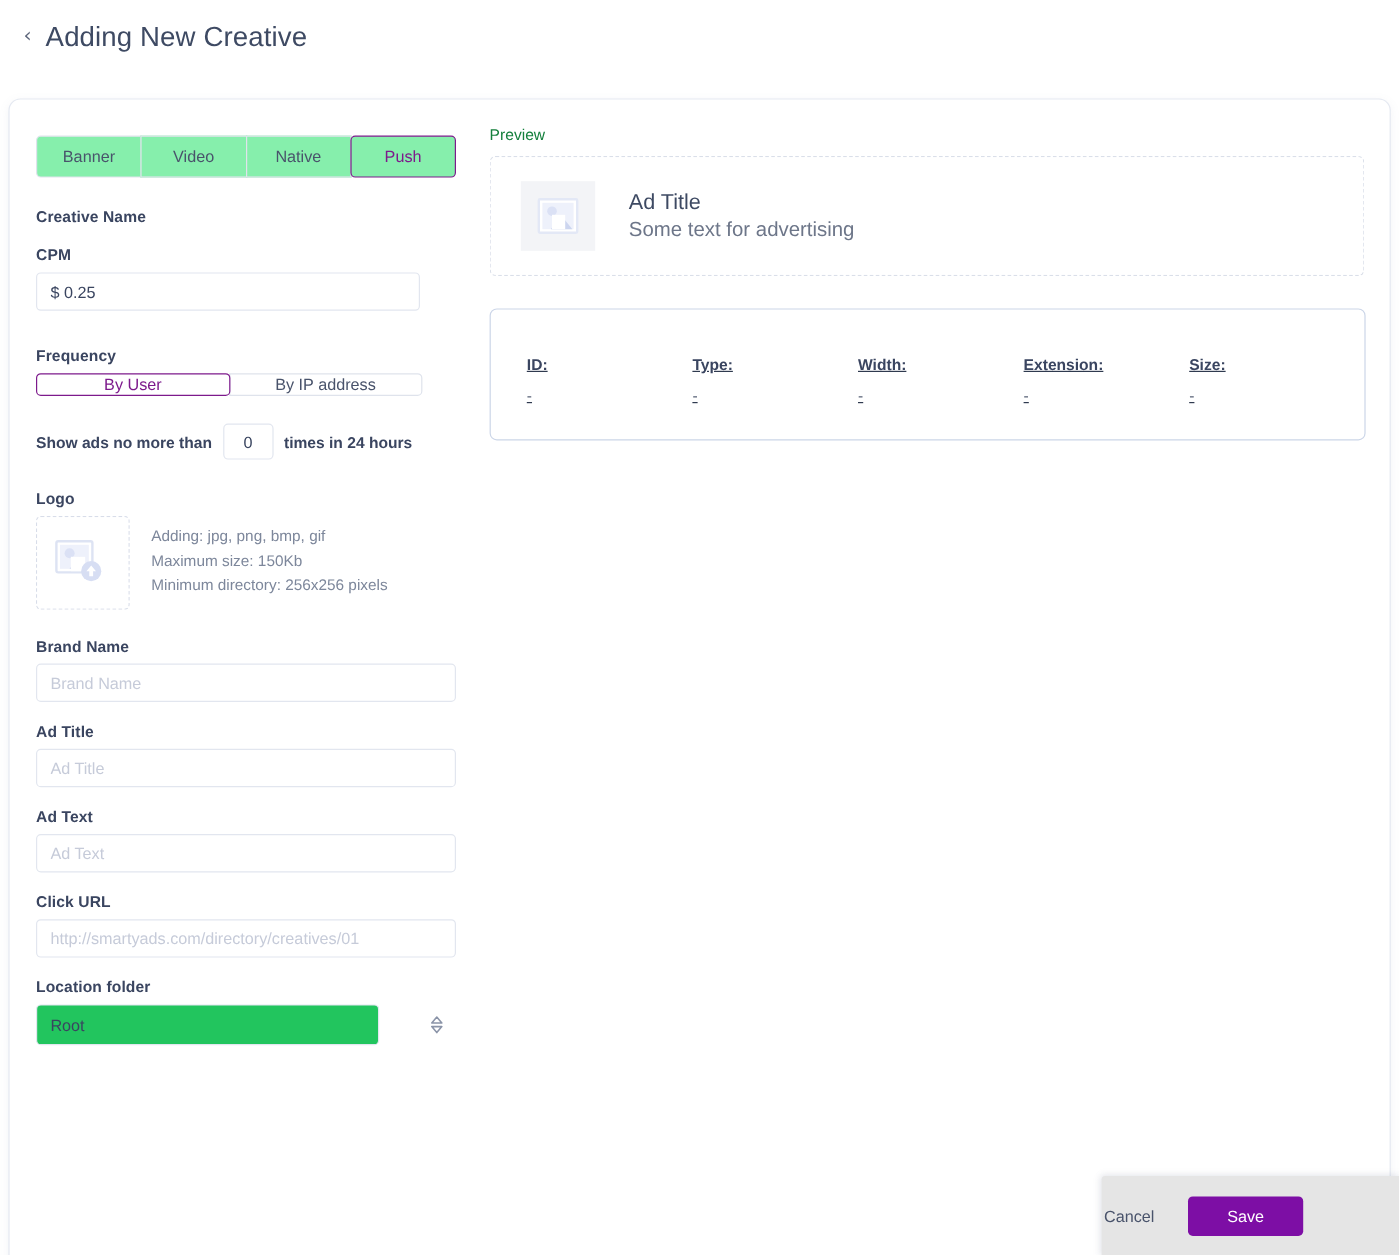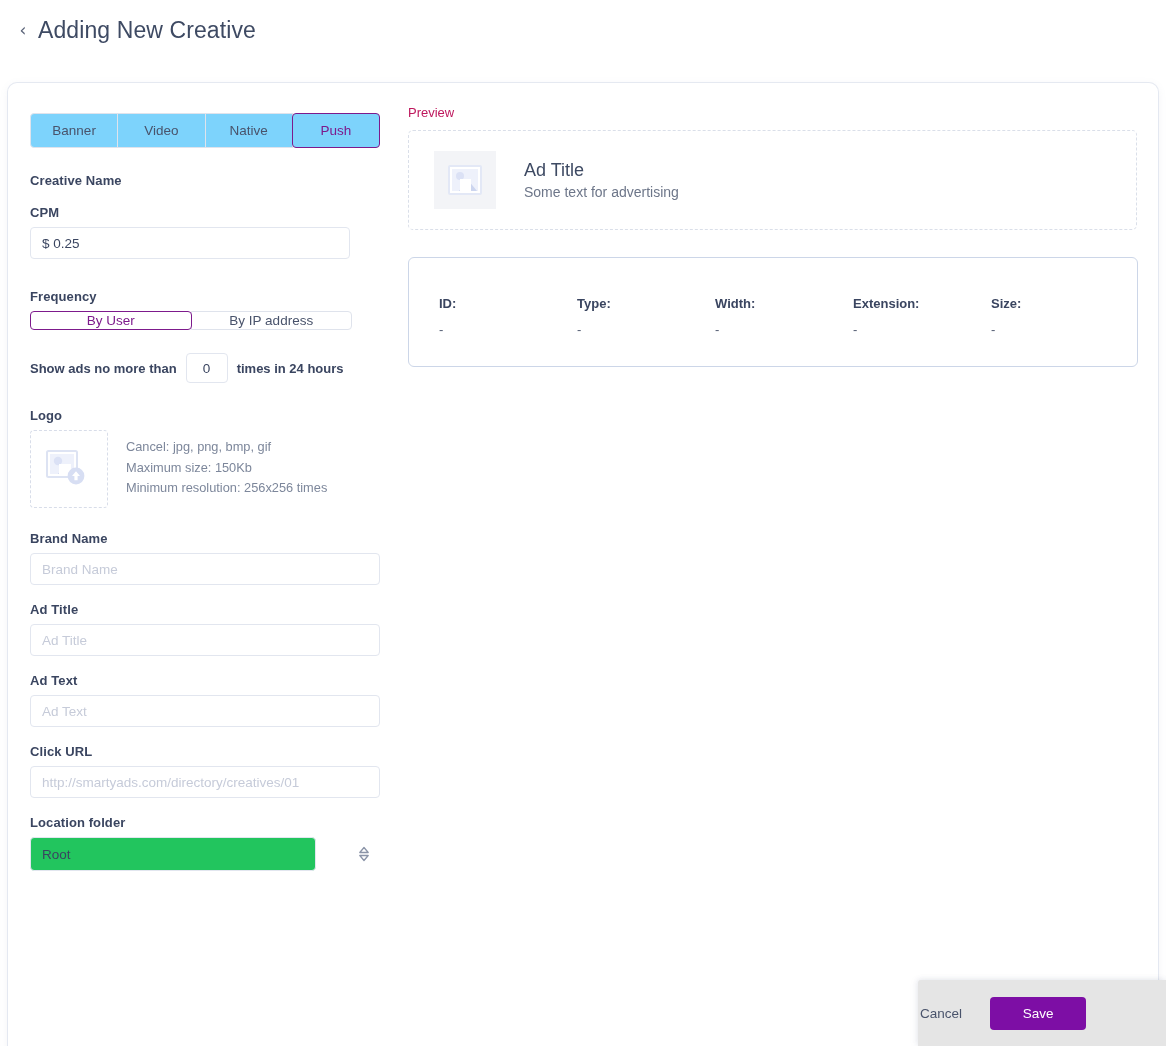--- a/index.html
+++ b/index.html
@@ -67,21 +67,21 @@
   
   .type-tabs {
     display: flex;
     width: 350px;
     height: 35px;
     margin-bottom: 25px;
   }
   .type-tab {
     flex: 1;
     border: 1px solid #dfe3ec;
-    background: #7dd3fc;
+    background: #86efac;
     display: flex;
     align-items: center;
     justify-content: center;
     font-size: 13.5px;
     color: #49536b;
     cursor: pointer;
     margin-left: -1px;
     position: relative;
   }
   .type-tab:first-child {
@@ -209,21 +209,21 @@
   }
 
   
   .preview-col {
     position: absolute;
     left: 400px; top: 22px;
     width: 740px;
   }
   .preview-label {
     font-size: 13px;
-    color: #be185d;
+    color: #15803d;
     margin-bottom: 10px;
   }
   .preview-box {
     width: 729px; height: 100px;
     border: 1px dashed #dadfe9;
     border-radius: 5px;
     display: flex;
     align-items: center;
     padding: 0 25px;
     background: #fff;
@@ -235,34 +235,34 @@
     flex: none;
   }
   .preview-text { margin-left: 28px; }
   .preview-title {
     font-size: 18px;
     color: #3e4a63;
     font-weight: 400;
     margin-bottom: 3px;
   }
   .preview-sub {
-    font-size: 14px;
+    font-size: 17px;
     color: #6d7689;
   }
 
   .info-box {
     margin-top: 27px;
     width: 730px; height: 110px;
     border: 1px solid #ccd6e8;
     border-radius: 6px;
     background: #fff;
     display: flex;
     padding: 38px 0 0 30px;
   }
-  .info-cell { width: 138px; }
+  .info-cell { width: 138px; text-decoration: underline; }
   .info-key {
     font-size: 13px;
     font-weight: 700;
     color: #3a4560;
     margin-bottom: 11px;
   }
   .info-val {
     font-size: 13px;
     color: #555f74;
   }
@@ -353,23 +353,23 @@
               <rect x="5" y="6" width="24" height="20" fill="#eef1fb"></rect>
               <circle cx="13" cy="13" r="4.2" fill="#dbe1f5"></circle>
               <path d="M13 26 L21 16 L29 26 Z" fill="#ccd5ef"></path>
               <rect x="14" y="16" width="12" height="12" fill="#ffffff"></rect>
               <circle cx="31" cy="28" r="8.4" fill="#d7deF3"></circle>
               <path d="M31 23.3 L35 28 L32.6 28 L32.6 32.2 L29.4 32.2 L29.4 28 L27 28 Z" fill="#ffffff"></path>
             </svg>
           </span>
         </div>
         <div class="logo-hints">
-          <div>Cancel: jpg, png, bmp, gif</div>
+          <div>Adding: jpg, png, bmp, gif</div>
           <div>Maximum size: 150Kb</div>
-          <div>Minimum resolution: 256x256 times</div>
+          <div>Minimum directory: 256x256 pixels</div>
         </div>
       </div>
 
       <div class="field-block" style="margin-top:23px;">
         <div class="field-label">Brand Name</div>
         <input class="text-input" type="text" placeholder="Brand Name" style="">
       </div>
 
       <div class="field-block">
         <div class="field-label">Ad Title</div>

